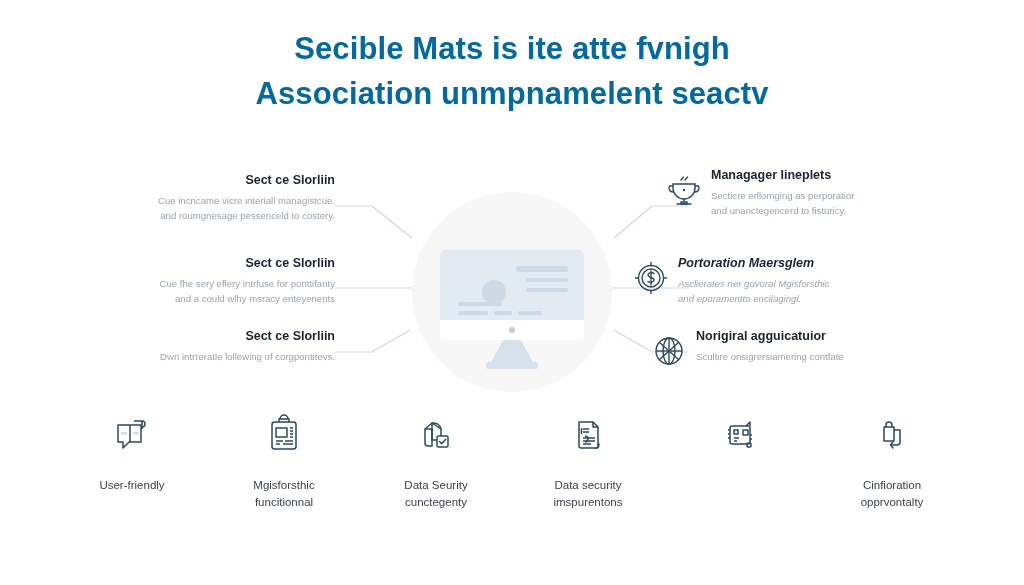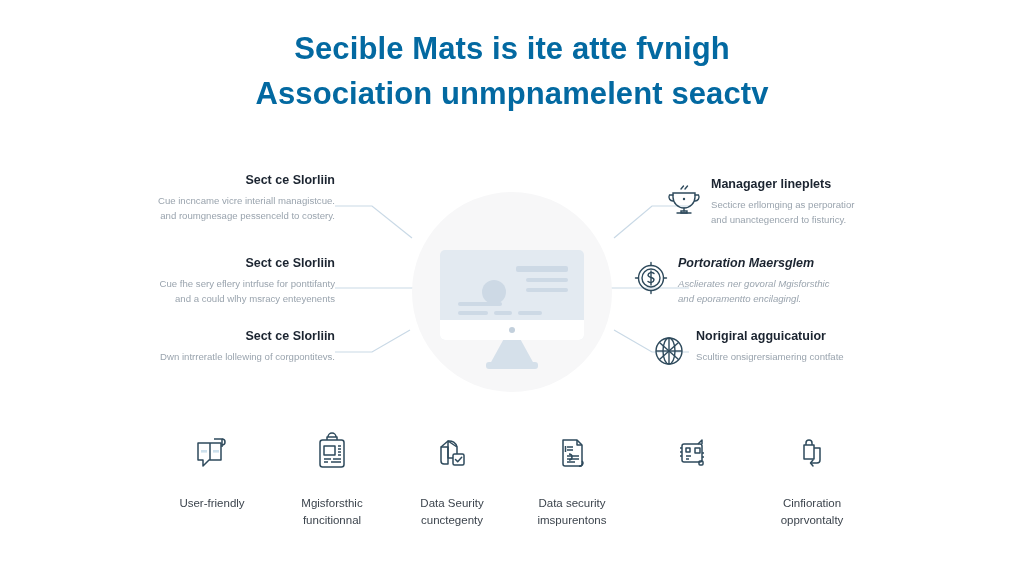--- a/index.html
+++ b/index.html
@@ -168,24 +168,24 @@
     left: 0;
     top: 4px;
     width: 38px;
     height: 38px;
   }
 
   
   .bottom-row {
     position: absolute;
     left: 72px;
-    top: 421px;
+    top: 403px;
     width: 880px;
     display: flex;
-    justify-content: center;
+    justify-content: space-between;
   }
   .bottom-item {
     width: 120px;
     text-align: center;
   }
   .bottom-icon {
     height: 62px;
     display: flex;
     align-items: center;
     justify-content: center;
@@ -249,21 +249,21 @@
     <div class="feature-title">Sect ce Slorliin</div>
     <div class="feature-desc">Cue fhe sery eflery intrfuse for ponttifanty</div>
     <div class="feature-desc">and a could wlhy msracy enteyenents</div>
   </div>
 
   <div class="feature left" style="left:35px; top:328px;">
     <div class="feature-title">Sect ce Slorliin</div>
     <div class="feature-desc">Dwn intrreratle lollewing of corgpontitevs.</div>
   </div>
 
-  <div class="feature right" style="left:665px; top:176px;">
+  <div class="feature right" style="left:665px; top:167px;">
     <span class="feature-icon">
       <svg viewBox="0 0 38 38" fill="none" stroke="#2e4a5c" stroke-width="1.4" stroke-linecap="round">
         <path d="M8 13 H30 V17 a11 11 0 0 1 -22 0 Z"></path>
         <path d="M8 15 H4.5 a4 4 0 0 0 4 6"></path>
         <path d="M30 15 H33.5 a4 4 0 0 1 -4 6"></path>
         <path d="M19 28 V31"></path>
         <path d="M12 33 H26"></path>
         <path d="M19 31 h-3 v2 h6 v-2 Z"></path>
         <circle cx="19" cy="19" r="1.2" fill="#2e4a5c" stroke="none"></circle>
         <path d="M16 9 l2.5 -3"></path>

